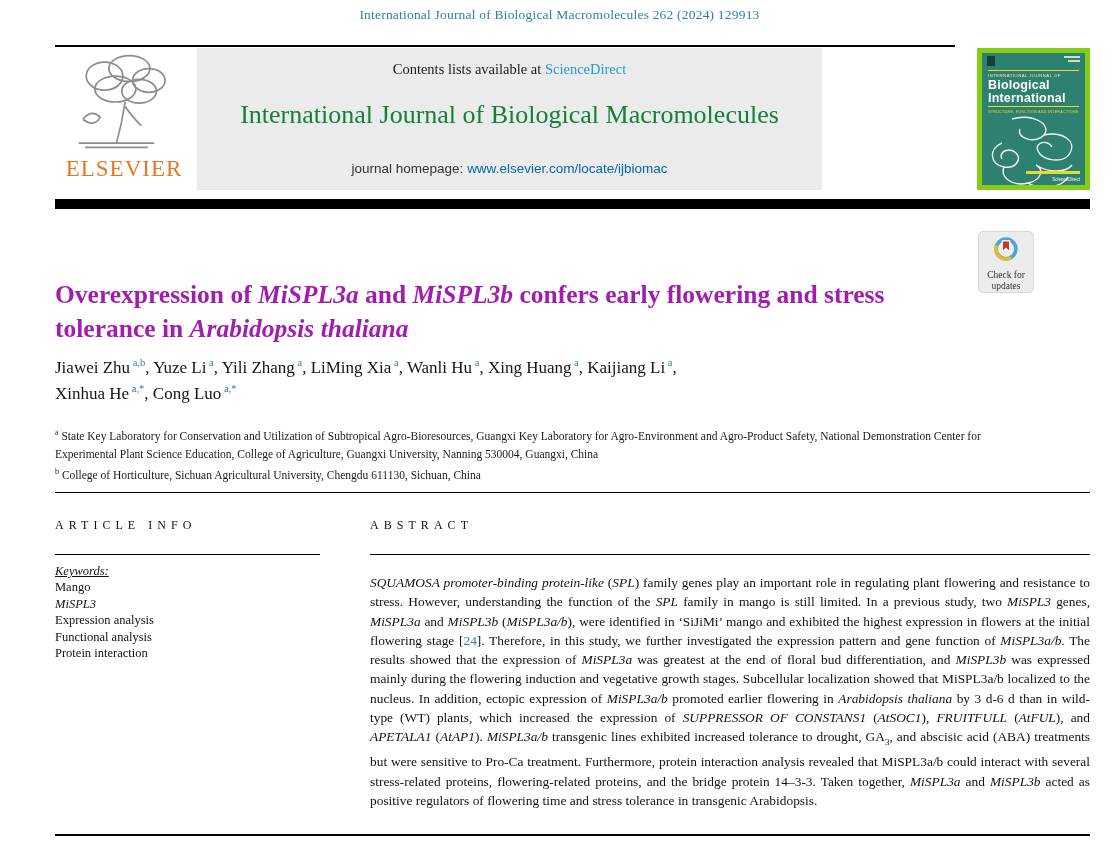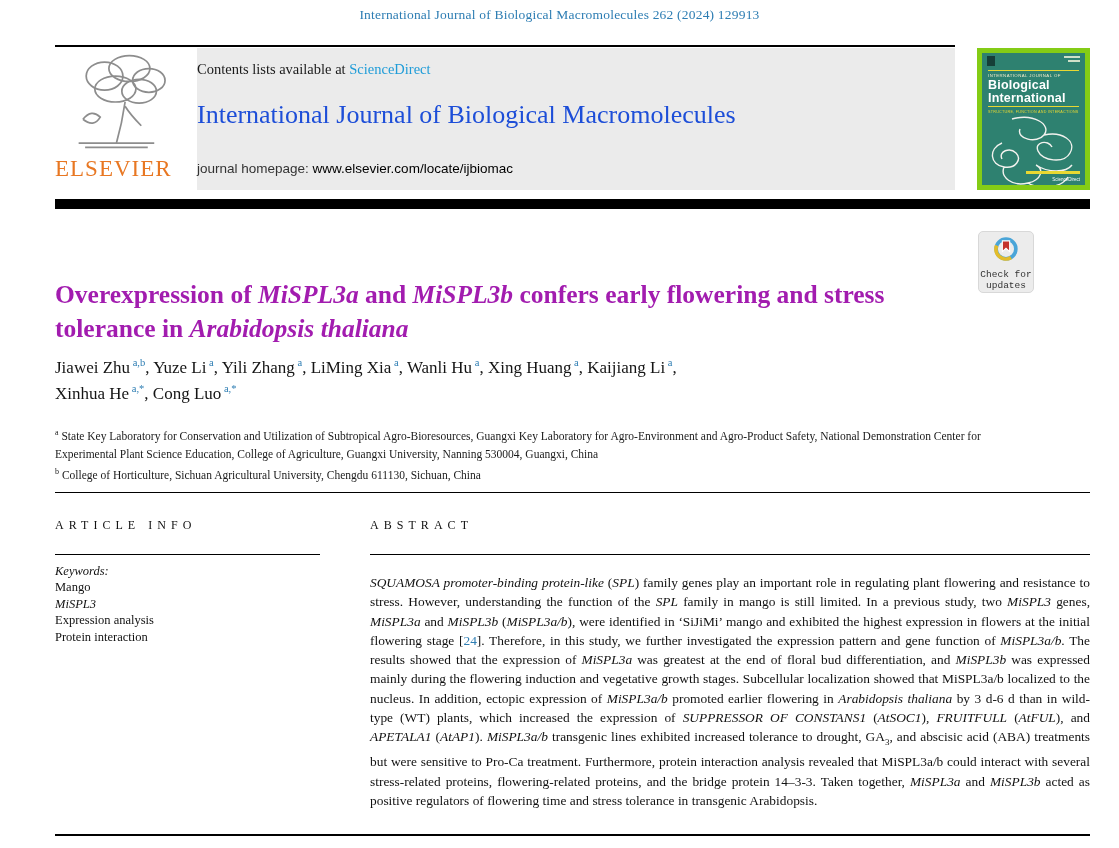--- a/index.html
+++ b/index.html
@@ -8,38 +8,38 @@
     position:relative; width:1119px; height:848px; background:#fff;
     font-family:"Liberation Serif", serif; color:#111; overflow:hidden;
   }
   
   #citation {
     position:absolute; top:7px; left:0; width:100%; text-align:center;
     font-size:13.5px; color:#2d7db3; letter-spacing:.2px; cursor:pointer;font-family:Liberation Serif, serif;
   }
   
   #top-rule { position:absolute; left:55px; top:45px; width:900px; height:2px; background:#000; }
-  #logo-block { position:absolute; left:55px; top:50px; width:138px; height:140px; }
+  #logo-block { position:absolute; left:55px; top:50px; width:138px; height:140px; text-align:center; }
   #logo-tree { display:block; margin:0 auto; }
   #logo-word {
     font-size:23px; color:#e87722; letter-spacing:1px; margin-top:2px;
     font-family:"Liberation Serif", serif;
   }
   #banner-gray {
-    position:absolute; left:197px; top:48px; width:758px; height:142px;
-    background:#ebebeb; text-align:left;
+    position:absolute; left:197px; top:48px; width:625px; height:142px;
+    background:#ebebeb; text-align:center;
   }
   #contents-line { position:absolute; top:13px; width:100%; font-size:14.5px; color:#1a1a1a; }
   #contents-line .link { color:#1f9cd8; cursor:pointer; }
-  #banner-journal-title { position:absolute; top:52px; width:100%; font-size:26px; color:#1d4ed8; }
+  #banner-journal-title { position:absolute; top:52px; width:100%; font-size:26px; color:#15803d; }
   #homepage-line {
     position:absolute; bottom:14px; width:100%;
     font-family:"Liberation Sans", sans-serif; font-size:13.5px; color:#333;
   }
-  #homepage-line .link { color:#000000; cursor:pointer; }
+  #homepage-line .link { color:#0369a1; cursor:pointer; }
   
   #cover {
     position:absolute; left:977px; top:48px; width:113px; height:142px;
     background:#2e8170; border:5px solid #84cc16; overflow:hidden;
     font-family:"Liberation Sans", sans-serif;
   }
   .cover-topmarks { position:relative; height:16px; }
   .cover-treemark { position:absolute; left:5px; top:3px; width:8px; height:10px; background:#163f38; }
   .cover-issn { position:absolute; right:5px; top:3px; width:16px; height:2px; background:#cfe0c8; }
   .cover-issn2 { position:absolute; right:5px; top:7px; width:12px; height:2px; background:#cfe0c8; }
@@ -54,21 +54,21 @@
   .cover-bottomrule { width:54px; height:3px; background:#e8d832; margin-bottom:2px; margin-left:auto; }
   .cover-brand { font-size:6px; transform:scale(.75); transform-origin:right center; color:#fff; white-space:nowrap; }
   
   #thick-bar { position:absolute; left:55px; top:199px; width:1035px; height:10px; background:#000; }
   
   #badge {
     position:absolute; left:978px; top:231px; width:56px; height:62px;
     background:#ececec; border:1px solid #d8d8d8; border-radius:5px; text-align:center; cursor:pointer;
   }
   #badge-text {
-    font-family:Liberation Mono, monospace; font-size:9.5px; line-height:10.5px; color:#333; margin-top:1px;
+    font-family:Liberation Serif, serif; font-size:9.5px; line-height:10.5px; color:#333; margin-top:1px;
   }
   
   #article-title {
     position:absolute; left:55px; top:278px; width:916px;
     font-size:25.5px; line-height:34px; color:#a21caf;
   }
   #author-list {
     position:absolute; left:55px; top:355px; width:840px;
     font-size:17px; line-height:26px; color:#141414;
   }
@@ -78,21 +78,21 @@
     font-size:11.5px; line-height:18px; color:#1a1a1a;
   }
   .affil sup { font-size:8px; }
   
   #mid-rule { position:absolute; left:55px; top:492px; width:1035px; height:1.4px; background:#000; }
   #bottom-rule { position:absolute; left:55px; top:834px; width:1035px; height:1.6px; background:#000; }
   
   .col-heading { font-size:12px; letter-spacing:.42em; color:#111; }
   #info-col { position:absolute; left:55px; top:518px; width:270px; }
   #info-rule { width:265px; height:1px; background:#000; margin-top:21px; }
-  #keywords-label { font-style:italic; font-size:12.5px; margin-top:9px; }
+  #keywords-label { font-style:italic; font-size:12.5px; margin-top:9px;text-decoration:underline; }
   .kw { font-size:12.5px; line-height:16.5px; }
   .kw.it { font-style:italic; }
   #abs-col { position:absolute; left:370px; top:518px; width:720px; }
   #abs-rule { width:720px; height:1px; background:#000; margin-top:21px; }
   #abstract-text {
     margin-top:18px; font-size:13.4px; line-height:19.3px; text-align:justify; color:#111;
   }
   #abstract-text .ref { color:#2d7db3; cursor:pointer; text-decoration:none; }
   #abstract-text sub { font-size:9px; }
 </style>
@@ -179,20 +179,21 @@
   <div id="mid-rule"></div>
 
   <div id="info-col">
     <div class="col-heading">ARTICLE INFO</div>
     <div id="info-rule"></div>
     <div id="keywords-label">Keywords:</div>
     <div id="keywords-list">
         <div class="kw">Mango</div>
         <div class="kw it">MiSPL3</div>
         <div class="kw">Expression analysis</div>
+        <div class="kw">Functional analysis</div>
         <div class="kw">Protein interaction</div>
       </div>
   </div>
 
   <div id="abs-col">
     <div class="col-heading">ABSTRACT</div>
     <div id="abs-rule"></div>
     <div id="abstract-text"><em>SQUAMOSA promoter-binding protein-like</em><span> (</span><em>SPL</em><span>) family genes play an important role in regulating plant flowering and resistance to stress. However, understanding the function of the </span><em>SPL</em><span> family in mango is still limited. In a previous study, two </span><em>MiSPL3</em><span> genes, </span><em>MiSPL3a</em><span> and </span><em>MiSPL3b</em><span> (</span><em>MiSPL3a/b</em><span>), were identified in ‘SiJiMi’ mango and exhibited the highest expression in flowers at the initial flowering stage [</span><span class="ref">24</span><span>]. Therefore, in this study, we further investigated the expression pattern and gene function of </span><em>MiSPL3a/b</em><span>. The results showed that the expression of </span><em>MiSPL3a</em><span> was greatest at the end of floral bud differentiation, and </span><em>MiSPL3b</em><span> was expressed mainly during the flowering induction and vegetative growth stages. Subcellular localization showed that MiSPL3a/b localized to the nucleus. In addition, ectopic expression of </span><em>MiSPL3a/b</em><span> promoted earlier flowering in </span><em>Arabidopsis thaliana</em><span> by 3 d-6 d than in wild-type (WT) plants, which increased the expression of </span><em>SUPPRESSOR OF CONSTANS1</em><span> (</span><em>AtSOC1</em><span>), </span><em>FRUITFULL</em><span> (</span><em>AtFUL</em><span>), and </span><em>APETALA1</em><span> (</span><em>AtAP1</em><span>). </span><em>MiSPL3a/b</em><span> transgenic lines exhibited increased tolerance to drought, GA</span><sub>3</sub><span>, and abscisic acid (ABA) treatments but were sensitive to Pro-Ca treatment. Furthermore, protein interaction analysis revealed that MiSPL3a/b could interact with several stress-related proteins, flowering-related proteins, and the bridge protein 14–3-3. Taken together, </span><em>MiSPL3a</em><span> and </span><em>MiSPL3b</em><span> acted as positive regulators of flowering time and stress tolerance in transgenic Arabidopsis.</span></div>
   </div>
 

